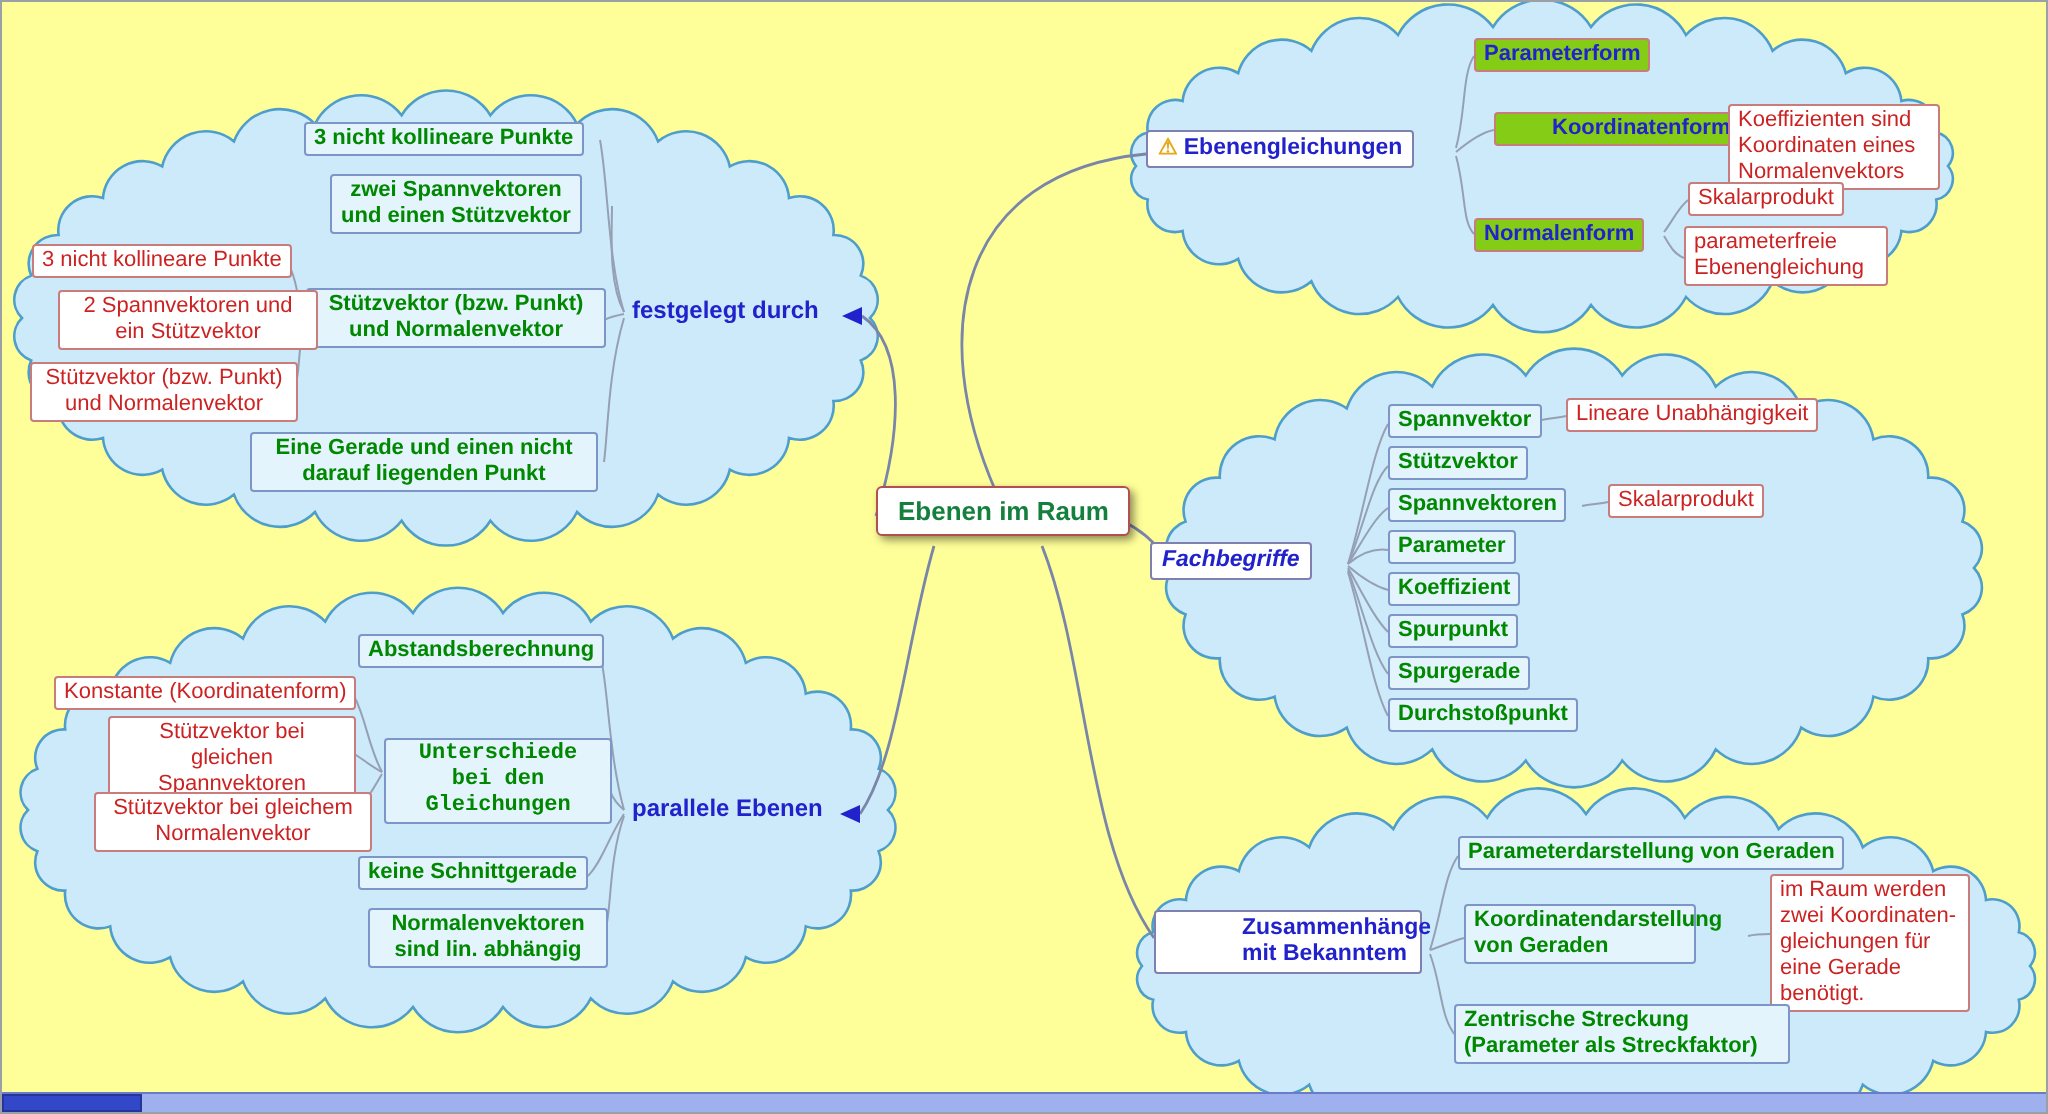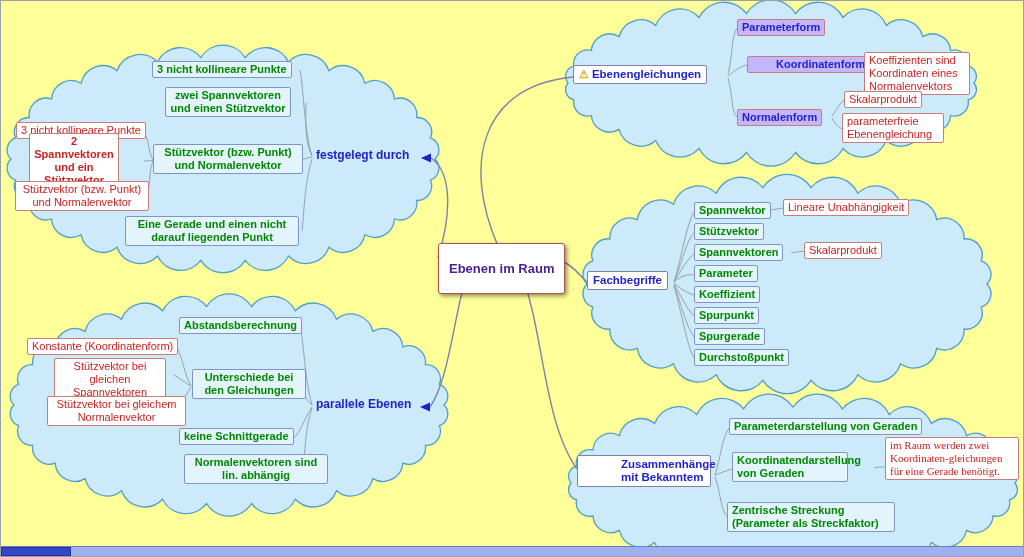--- a/index.html
+++ b/index.html
@@ -25,31 +25,31 @@
   .concept{
     color:var(--concept-green,#008800); font-weight:bold;
     border:1px solid #7C96C8; background:#E4F4FD; border-radius:2px;
   }
   .detail{
     color:var(--detail-red,#CC2222);
     border:1px solid #C87C7C; background:#FFFFFF; border-radius:2px;
   }
   .form{
     color:var(--topic-blue,#2222CC); font-weight:bold;
-    border:1px solid #C87C7C; background:#c4b5fd; border-radius:2px;
+    border:1px solid #C87C7C; background:#84cc16; border-radius:2px;
   }
   .topic{ color:var(--topic-blue,#2222CC); font-weight:bold; font-size:12px; }
   .topic-box{
     color:var(--topic-blue,#2222CC); font-weight:bold; font-size:11.5px;
     border:1px solid #8080B0; background:#FFFFFF; border-radius:2px; padding:2px 5px;
   }
   .warn{ color:#E6A817; margin-right:3px; font-size:11px; }
   .mm-root{
-    color:#4c1d95; font-weight:bold; font-size:13px; line-height:15px;
-    border:1px solid #B05050; background:#FFFFFF; padding:17px 10px;
+    color:#15803d; font-weight:bold; font-size:13px; line-height:15px;
+    border:1px solid #B05050; background:#FFFFFF; padding:4px 10px;
     border-radius:3px; box-shadow:2px 2px 4px rgba(0,0,0,0.45);
   }
   .scroll-h{
     position:absolute; left:0; right:0; bottom:0; height:10px;
     background:#9FB0EE; border-top:1px solid #6A7BCC;
   }
   .scroll-thumb{
     position:absolute; left:0; top:0; height:100%; width:70px;
     background:#3348C8; border:1px solid #25359A;
   }
@@ -116,57 +116,57 @@
   </svg>
 
   <div class="node mm-root" style="left:437px;top:242px;">Ebenen im Raum</div>
 
   <div class="node topic" style="left:311px;top:147px;">festgelegt durch</div>
   <div class="node concept" style="left:151px;top:60px;">3 nicht kollineare Punkte</div>
   <div class="node concept wrap" style="left:164px;top:86px;width:126px;">zwei Spannvektoren und einen Stützvektor</div>
   <div class="node concept wrap" style="left:152px;top:143px;width:150px;">Stützvektor (bzw. Punkt) und Normalenvektor</div>
   <div class="node concept wrap" style="left:124px;top:215px;width:174px;">Eine Gerade und einen nicht darauf liegenden Punkt</div>
   <div class="node detail" style="left:15px;top:121px;">3 nicht kollineare Punkte</div>
-  <div class="node detail wrap" style="left:28px;top:132px;width:90px;font-weight:bold;">2 Spannvektoren und ein Stützvektor</div>
+  <div class="node detail wrap" style="left:28px;top:144px;width:130px;">2 Spannvektoren und ein Stützvektor</div>
   <div class="node detail wrap" style="left:14px;top:180px;width:134px;">Stützvektor (bzw. Punkt) und Normalenvektor</div>
 
   <div class="node topic-box" style="left:572px;top:64px;">
     <span class="warn">⚠</span><span>Ebenengleichungen</span>
   </div>
   <div class="node form" style="left:736px;top:18px;">Parameterform</div>
   <div class="node form" style="left:746px;top:55px;padding-left:28px;">Koordinatenform</div>
   <div class="node detail wrap left" style="left:863px;top:39px;width:106px;margin-top:12px;">Koeffizienten sind Koordinaten eines Normalenvektors</div>
   <div class="node form" style="left:736px;top:108px;">Normalenform</div>
   <div class="node detail" style="left:843px;top:90px;">Skalarprodukt</div>
   <div class="node detail wrap left" style="left:841px;top:112px;width:102px;">parameterfreie Ebenengleichung</div>
 
-  <div class="node topic-box" style="left:586px;top:270px;">Fachbegriffe</div>
+  <div class="node topic-box" style="left:574px;top:270px;font-style:italic;">Fachbegriffe</div>
   <div class="node concept" style="left:693px;top:201px;">Spannvektor</div>
   <div class="node concept" style="left:693px;top:222px;">Stützvektor</div>
   <div class="node concept" style="left:693px;top:243px;">Spannvektoren</div>
   <div class="node concept" style="left:693px;top:264px;">Parameter</div>
   <div class="node concept" style="left:693px;top:285px;">Koeffizient</div>
   <div class="node concept" style="left:693px;top:306px;">Spurpunkt</div>
   <div class="node concept" style="left:693px;top:327px;">Spurgerade</div>
   <div class="node concept" style="left:693px;top:348px;">Durchstoßpunkt</div>
   <div class="node detail" style="left:782px;top:198px;">Lineare Unabhängigkeit</div>
   <div class="node detail" style="left:803px;top:241px;">Skalarprodukt</div>
 
   <div class="node topic" style="left:311px;top:396px;">parallele Ebenen</div>
   <div class="node concept" style="left:178px;top:316px;">Abstandsberechnung</div>
-  <div class="node concept wrap" style="left:191px;top:368px;width:114px;">Unterschiede bei den Gleichungen</div>
+  <div class="node concept wrap" style="left:191px;top:368px;width:114px;font-family:Liberation Mono, monospace;">Unterschiede bei den Gleichungen</div>
   <div class="node concept" style="left:178px;top:427px;">keine Schnittgerade</div>
-  <div class="node concept wrap" style="left:183px;top:453px;width:144px;">Normalenvektoren sind lin. abhängig</div>
+  <div class="node concept wrap" style="left:183px;top:453px;width:120px;">Normalenvektoren sind lin. abhängig</div>
   <div class="node detail" style="left:26px;top:337px;">Konstante (Koordinatenform)</div>
-  <div class="node detail wrap" style="left:53px;top:357px;width:112px;">Stützvektor bei gleichen Spannvektoren</div>
+  <div class="node detail wrap" style="left:53px;top:357px;width:124px;">Stützvektor bei gleichen Spannvektoren</div>
   <div class="node detail wrap" style="left:46px;top:395px;width:139px;">Stützvektor bei gleichem Normalenvektor</div>
 
   <div class="node topic-box wrap left" style="left:576px;top:454px;width:134px;padding-left:43px;">Zusammenhänge mit Bekanntem</div>
   <div class="node concept" style="left:728px;top:417px;">Parameterdarstellung von Geraden</div>
   <div class="node concept wrap left" style="left:731px;top:451px;width:116px;">Koordinatendarstellung von Geraden</div>
-  <div class="node detail wrap left" style="left:884px;top:436px;width:134px;font-family:Liberation Serif, serif;">im Raum werden zwei Koordinaten-gleichungen für eine Gerade benötigt.</div>
+  <div class="node detail wrap left" style="left:884px;top:436px;width:100px;">im Raum werden zwei Koordinaten-gleichungen für eine Gerade benötigt.</div>
   <div class="node concept wrap left" style="left:726px;top:501px;width:168px;">Zentrische Streckung (Parameter als Streckfaktor)</div>
 
   <div class="scroll-h">
     <div class="scroll-thumb"></div>
   </div>
 
 </div>
 
 </body></html>

